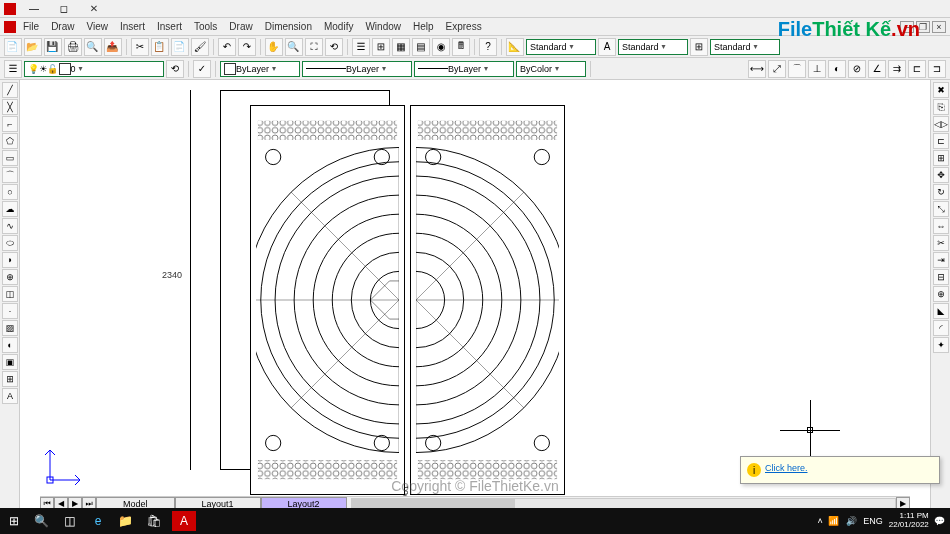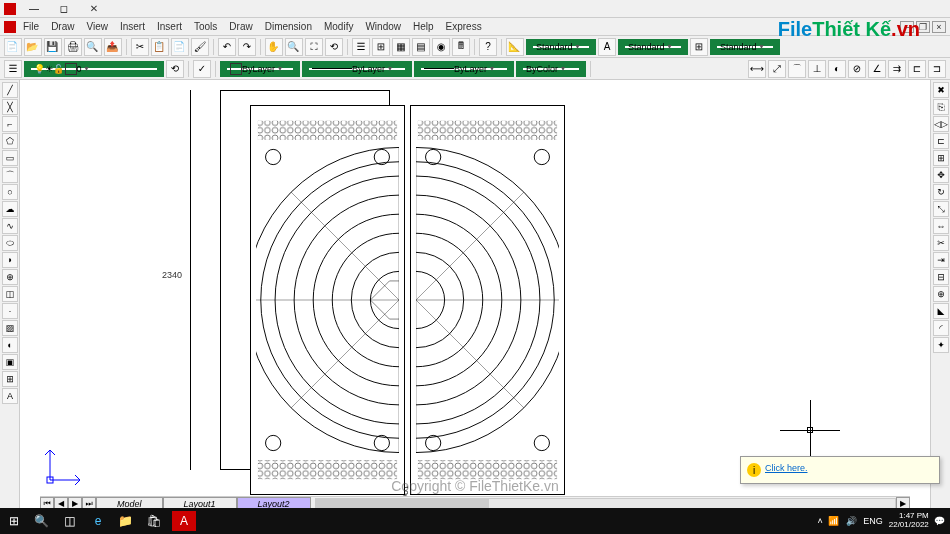--- a/index.html
+++ b/index.html
@@ -13,21 +13,21 @@
 .winbtn.close { color: #333; }
 
 .menubar { height: 18px; background: #f0f0f0; display: flex; align-items: center; padding: 0 4px; font-size: 10px; color: #333; gap: 2px; border-bottom: 1px solid #ccc; }
 .menubar .m { padding: 1px 5px; cursor: pointer; }
 .menubar .spacer { flex: 1; }
 .menubar .docbtns { display: flex; gap: 2px; }
 .menubar .docbtn { width: 14px; height: 12px; display: flex; align-items: center; justify-content: center; font-size: 9px; cursor: pointer; border: 1px solid #999; background: #eee; }
 
 .toolbar1, .toolbar2 { height: 22px; background: #f0f0f0; display: flex; align-items: center; padding: 0 4px; gap: 2px; border-bottom: 1px solid #ccc; }
 .tbtn { width: 18px; height: 18px; display: flex; align-items: center; justify-content: center; border: 1px solid #ccc; background: #f8f8f8; font-size: 10px; cursor: pointer; }
-.tcombo { height: 16px; border: 7px solid #15803d; background: #fff; display: flex; align-items: center; padding: 0 3px; font-size: 9px; cursor: pointer; position: relative; }
+.tcombo { height: 16px; border: 1px solid #15803d; background: #fff; display: flex; align-items: center; padding: 0 3px; font-size: 9px; cursor: pointer; position: relative; }
 .tcombo::after { content: "▾"; font-size: 8px; margin-left: 3px; color: #555; }
 .tsep { width: 1px; height: 16px; background: #ccc; margin: 0 2px; }
 .swatch { width: 12px; height: 12px; border: 1px solid #333; }
 
 .workspace { position: relative; height: 430px; display: flex; }
 .lefttools { width: 20px; background: #f0f0f0; border-right: 1px solid #ccc; display: flex; flex-direction: column; gap: 1px; padding: 2px; }
 .lefttools .lt { width: 16px; height: 16px; border: 1px solid #ccc; background: #f8f8f8; font-size: 9px; display: flex; align-items: center; justify-content: center; cursor: pointer; }
 .righttools { width: 20px; background: #f0f0f0; border-left: 1px solid #ccc; display: flex; flex-direction: column; gap: 1px; padding: 2px; }
 .righttools .rt { width: 16px; height: 16px; border: 1px solid #ccc; background: #f8f8f8; font-size: 9px; display: flex; align-items: center; justify-content: center; cursor: pointer; }
 
@@ -44,21 +44,21 @@
 .dim { position: absolute; font-size: 9px; color: #333; }
 .dimline { position: absolute; background: #000; }
 
 .ucs { position: absolute; left: 25px; bottom: 25px; width: 40px; height: 40px; }
 .cursor-cross { position: absolute; right: 120px; top: 350px; }
 .cursor-cross::before { content: ""; position: absolute; width: 60px; height: 1px; background: #000; left: -30px; top: 0; }
 .cursor-cross::after { content: ""; position: absolute; width: 1px; height: 60px; background: #000; top: -30px; left: 0; }
 .cursor-box { position: absolute; width: 6px; height: 6px; border: 1px solid #000; left: -3px; top: -3px; }
 
 .scrollh { position: absolute; bottom: 0; left: 20px; right: 20px; height: 14px; background: #f0f0f0; border-top: 1px solid #ccc; display: flex; align-items: center; font-size: 9px; }
-.scrollh .tab { padding: 0 20px; border: 1px solid #999; background: #eee; cursor: pointer; height: 13px; display: flex; align-items: center; font-style: italic; }
+.scrollh .tab { padding: 0 26px; border: 1px solid #999; background: #eee; cursor: pointer; height: 13px; display: flex; align-items: center; }
 .scrollh .tab.active { background: #c4b5fd; }
 .scrollh .navbtn { width: 14px; height: 13px; border: 1px solid #999; background: #eee; display: flex; align-items: center; justify-content: center; cursor: pointer; font-size: 8px; }
 .scrollh .track { flex: 1; height: 12px; background: #e8e8e8; border: 1px solid #ccc; position: relative; margin-left: 4px; }
 .scrollh .thumb { position: absolute; left: 0; width: 30%; height: 100%; background: #ccc; }
 .scrollh-end { width: 14px; height: 13px; border: 1px solid #999; background: #eee; display: flex; align-items: center; justify-content: center; font-size: 8px; }
 
 .cmdline { height: 16px; background: #fff; border: 1px solid #999; margin: 0 2px; display: flex; align-items: center; padding: 0 4px; font-size: 10px; color: #333; }
 .cmdclose { width: 14px; height: 14px; border: 1px solid #999; display: flex; align-items: center; justify-content: center; font-size: 9px; margin-left: auto; cursor: pointer; }
 
 .statusbar { height: 18px; background: #f0f0f0; border-top: 1px solid #ccc; display: flex; align-items: center; padding: 0 4px; font-size: 9px; gap: 2px; }
@@ -387,18 +387,18 @@
   <div class="ticon" style="color:#4cc2ff">e</div>
   <div class="ticon" style="color:#ffcc44">📁</div>
   <div class="ticon">🛍</div>
   <div class="ticon" style="background:#c00;width:24px">A</div>
   <div class="tray">
     <span>˄</span>
     <span>📶</span>
     <span>🔊</span>
     <span>ENG</span>
     <div class="clock">
-      <div>1:47 PM</div>
+      <div>1:11 PM</div>
       <div>22/01/2022</div>
     </div>
     <span>💬</span>
   </div>
 </div>
 
 </body></html>

